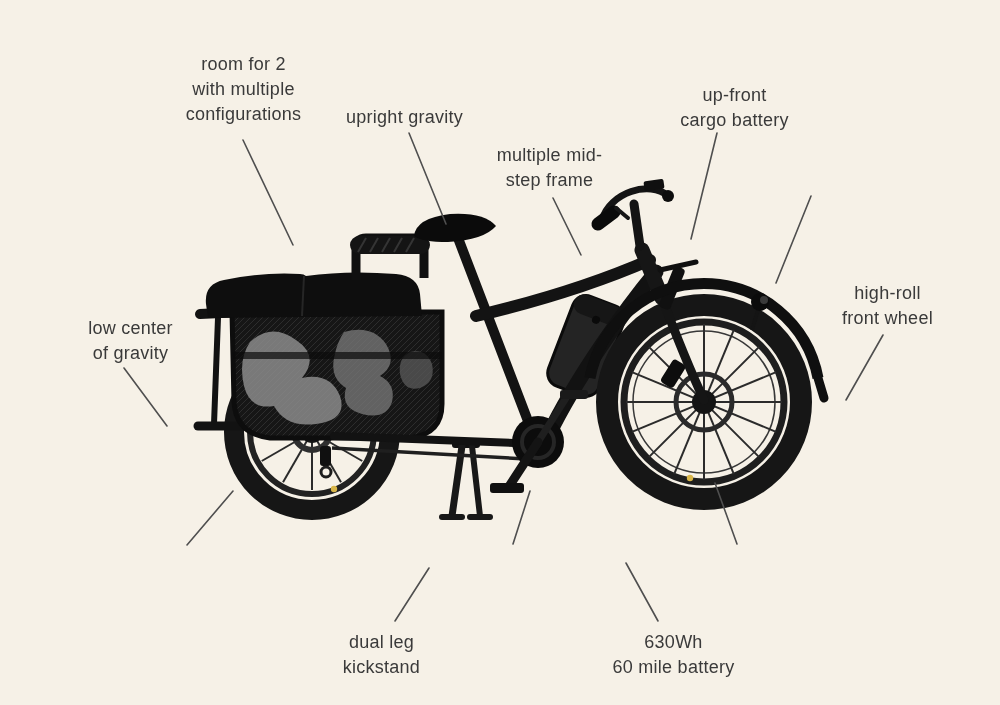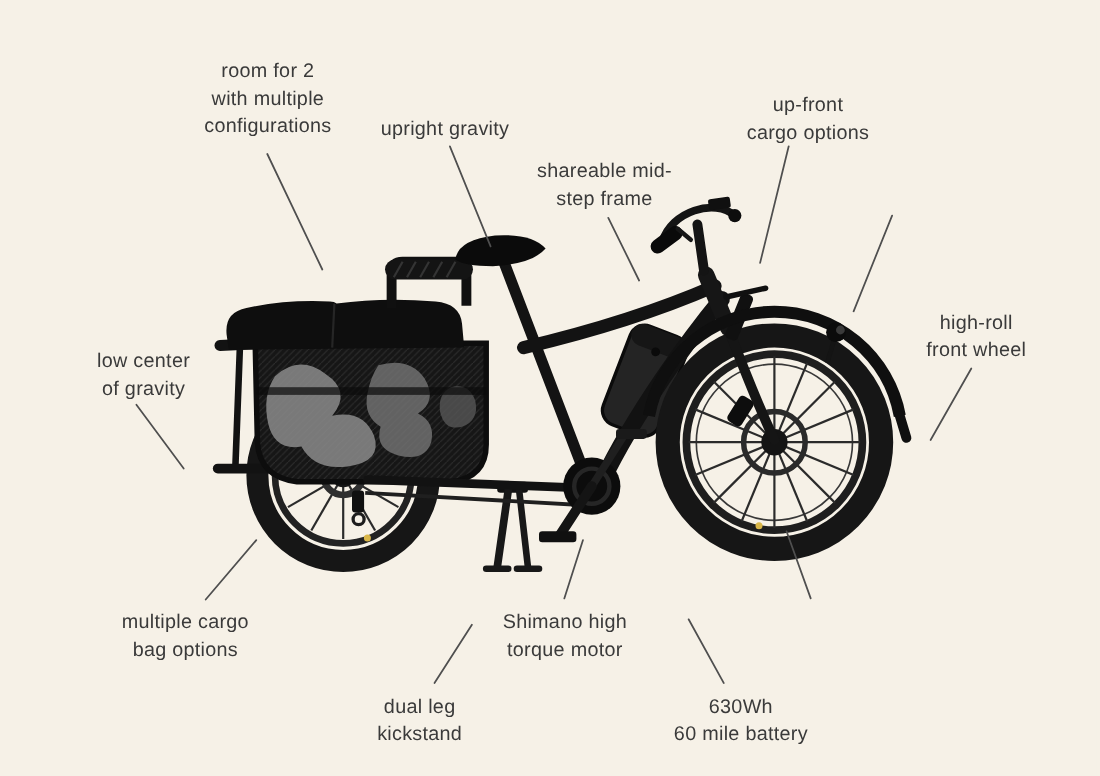--- a/index.html
+++ b/index.html
@@ -202,30 +202,26 @@
     <line class="callout-line" x1="391" y1="609" x2="425" y2="556"></line>
     <line class="callout-line" x1="509" y1="532" x2="526" y2="479"></line>
     <line class="callout-line" x1="654" y1="609" x2="622" y2="551"></line>
     <line class="callout-line" x1="733" y1="532" x2="711" y2="471"></line>
   </svg>
 
   <div class="callout" style="left:240px; top:40px;">room for 2
 with multiple
 configurations</div>
   <div class="callout" style="left:401px; top:93px;">upright gravity</div>
-  <div class="callout" style="left:546px; top:131px;">shareable mid-
+  <div class="callout" style="left:546px; top:131px;">multiple mid-
 step frame</div>
   <div class="callout" style="left:731px; top:71px;">up-front
-cargo options</div>
+cargo battery</div>
   <div class="callout" style="left:884px; top:269px;">high-roll
 front wheel</div>
   <div class="callout" style="left:127px; top:304px;">low center
 of gravity</div>
-  <div class="callout" style="left:165px; top:541px;">multiple cargo
-bag options</div>
   <div class="callout" style="left:378px; top:618px;text-align:center;">dual leg
 kickstand</div>
-  <div class="callout" style="left:510px; top:541px;">Shimano high
-torque motor</div>
   <div class="callout" style="left:670px; top:618px;">630Wh
 60 mile battery</div>
 
 </div>
 
 </body></html>

